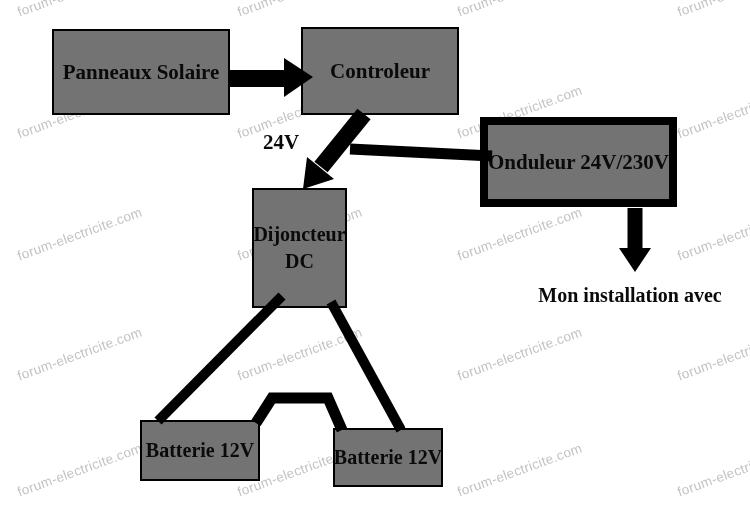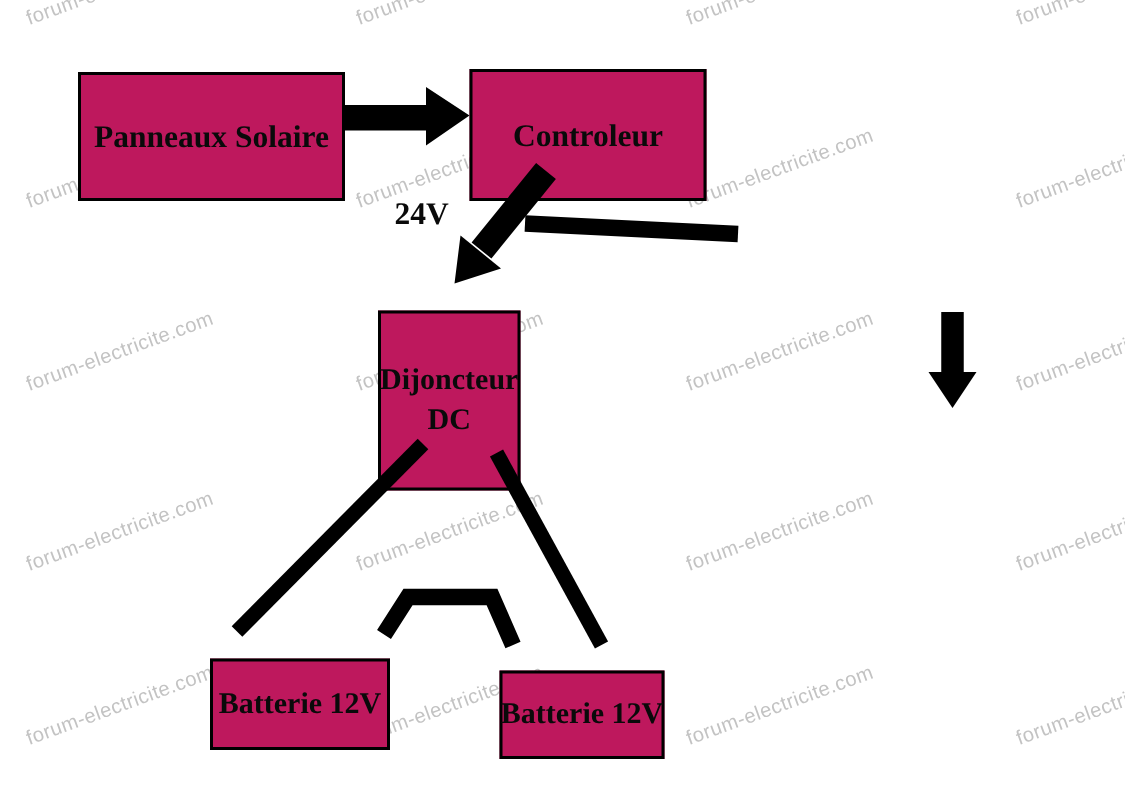--- a/index.html
+++ b/index.html
@@ -20,30 +20,29 @@
     font-size: 13.5px;
     letter-spacing: 0.3px;
     color: #c3c3c3;
     transform: rotate(-20deg);
     transform-origin: 0 50%;
     white-space: nowrap;
     user-select: none;
   }
   .box {
     position: absolute;
-    background: #be185d;
+    background: #737373;
     border: 2px solid #000000;
     display: flex;
     align-items: center;
     justify-content: center;
     text-align: center;
     font-weight: bold;
     font-size: 21px;
     white-space: nowrap;
-    margin-top: 19px;
   }
   .box.thick { border-width: 8px; }
   .box.multiline { flex-direction: column; font-size: 20px; line-height: 27px; white-space: normal; }
   .box.battery { font-size: 20px; text-align: right; }
   svg.connectors {
     position: absolute;
     left: 0; top: 0;
     pointer-events: none;
   }
   .lbl {
@@ -86,41 +85,45 @@
   <span class="wm" style="left:678px;top:369px">forum-electricite.com</span>
   <span class="wm" style="left:18px;top:485px">forum-electricite.com</span>
   <span class="wm" style="left:238px;top:485px">forum-electricite.com</span>
   <span class="wm" style="left:458px;top:485px">forum-electricite.com</span>
   <span class="wm" style="left:678px;top:485px">forum-electricite.com</span>
 
   <div class="box" style="left:52px;top:29px;width:178px;height:86px">
     <span>Panneaux Solaire</span>
   </div>
 
-  <div class="box" style="left:313px;top:27px;width:158px;height:88px">
+  <div class="box" style="left:301px;top:27px;width:158px;height:88px">
     <span>Controleur</span>
   </div>
 
+  <div class="box thick" style="left:480px;top:117px;width:197px;height:90px">
+    <span>Onduleur 24V/230V</span>
+  </div>
 
   <div class="box multiline" style="left:252px;top:188px;width:95px;height:120px">
     <span>Dijoncteur</span>
     <span>DC</span>
   </div>
 
   <div class="box battery" style="left:140px;top:420px;width:120px;height:61px">
     <span>Batterie 12V</span>
   </div>
 
   <div class="box battery" style="left:333px;top:428px;width:110px;height:59px">
     <span>Batterie 12V</span>
   </div>
 
   <span class="lbl" style="left:263px;top:130px">24V</span>
 
   <div class="note">
+    <div>Mon installation avec</div>
   </div>
 
   <svg class="connectors" width="750" height="530" viewBox="0 0 750 530">
 
     <polygon points="230,70 284,70 284,58 313,77 284,97 284,87 230,87" fill="#000000"></polygon>
 
     <g>
       <line x1="364" y1="114" x2="321" y2="167" stroke="#000000" stroke-width="17"></line>
       <polygon points="303,189 307,157 334,179" fill="#000000"></polygon>
     </g>

